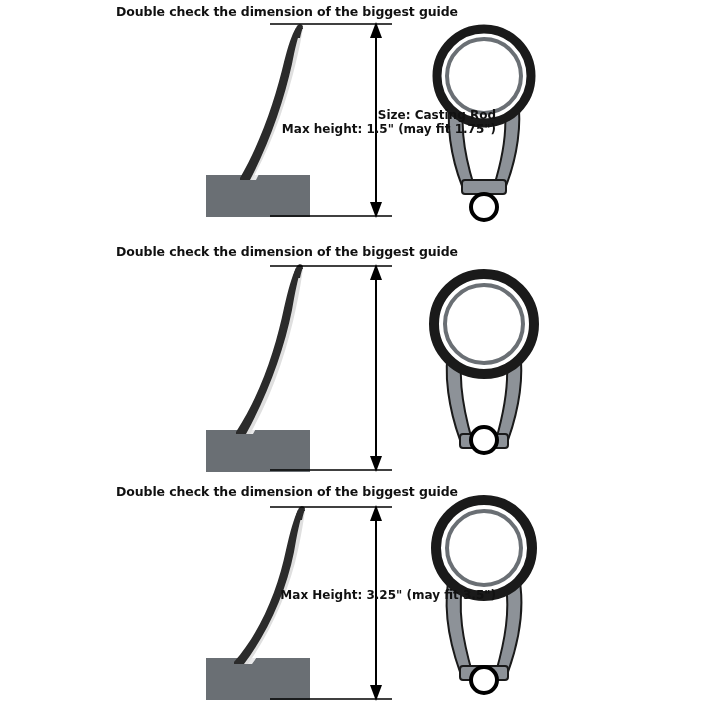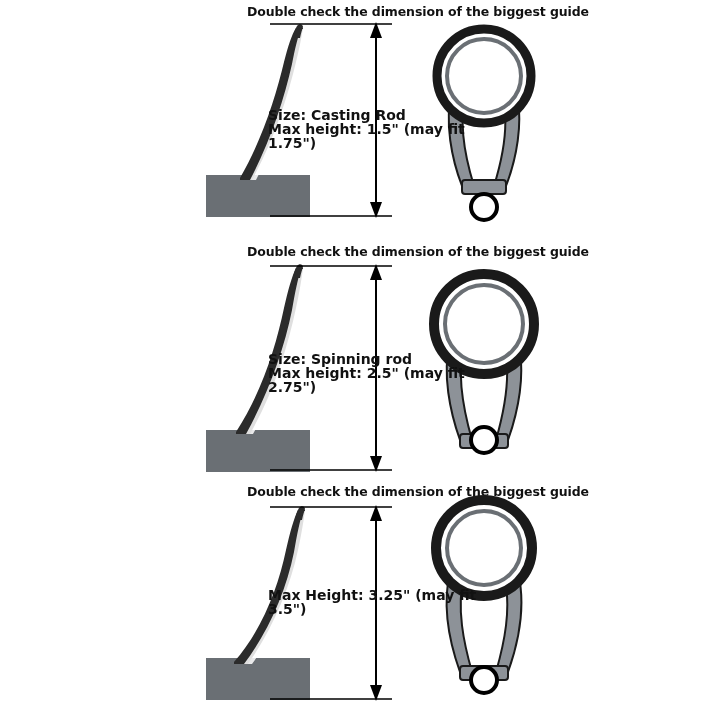--- a/index.html
+++ b/index.html
@@ -27,37 +27,37 @@
   }
   .panel-1 { top: 0; }
   .panel-2 { top: 240px; }
   .panel-3 { top: 480px; }
 
   .panel-title {
     position: absolute;
     top: 4px;
     left: 0;
     width: 604px;
-    text-align: right;
+    text-align: center;
     font-size: 12.5px;
     font-weight: bold;
     letter-spacing: -0.1px;
     color: #111111;
   }
   .panel-title .shift {
     display: inline-block;
     transform: translateX(-15px);
   }
 
   .caption {
     position: absolute;
-    left: 268px;
+    left: 276px;
     width: 220px;
-    text-align: left;
-    font-size: 14px;
+    text-align: right;
+    font-size: 12px;
     font-weight: bold;
     line-height: 14px;
     color: #111111;
   }
   .caption .line { display: block; }
 
   .art {
     position: absolute;
     left: 0;
     top: 0;
@@ -121,24 +121,20 @@
       <polygon points="376,232 370,216 382,216" fill="#000000"></polygon>
 
       <path d="M450,102 C442,134 450,172 460,200 L472,200 C464,172 456,136 464,106 Z" fill="#8d9298" stroke="#1a1a1a" stroke-width="2"></path>
       <path d="M518,102 C526,134 518,172 508,200 L496,200 C504,172 512,136 504,106 Z" fill="#8d9298" stroke="#1a1a1a" stroke-width="2"></path>
       <rect x="460" y="194" width="48" height="14" rx="3" fill="#8d9298" stroke="#1a1a1a" stroke-width="2"></rect>
       <circle cx="484" cy="84" r="50" fill="#ffffff" stroke="#1a1a1a" stroke-width="10"></circle>
       <circle cx="484" cy="84" r="39" fill="#ffffff" stroke="#6a6f74" stroke-width="4"></circle>
       <circle cx="484" cy="200" r="13" fill="#ffffff" stroke="#000000" stroke-width="4"></circle>
     </svg>
 
-    <div class="caption" style="top: 112px;">
-      <span class="line">Size: Spinning rod</span>
-      <span class="line">Max height: 2.5" (may fit 2.75")</span>
-    </div>
   </div>
 
   <div class="panel panel-3">
     <div class="panel-title">
       <span class="shift">Double check the dimension of the biggest guide</span>
     </div>
 
     <svg class="art" width="720" height="240" viewBox="0 0 720 240">
       <rect x="206" y="178" width="104" height="42" fill="#6a6f74"></rect>
       <path d="M298,30 C294,38 290,52 286,70 C278,108 262,150 234,182 L234,184 L248,184 C272,150 290,108 298,70 C302,52 304,38 305,30 Z" fill="#2b2b2b"></path>

